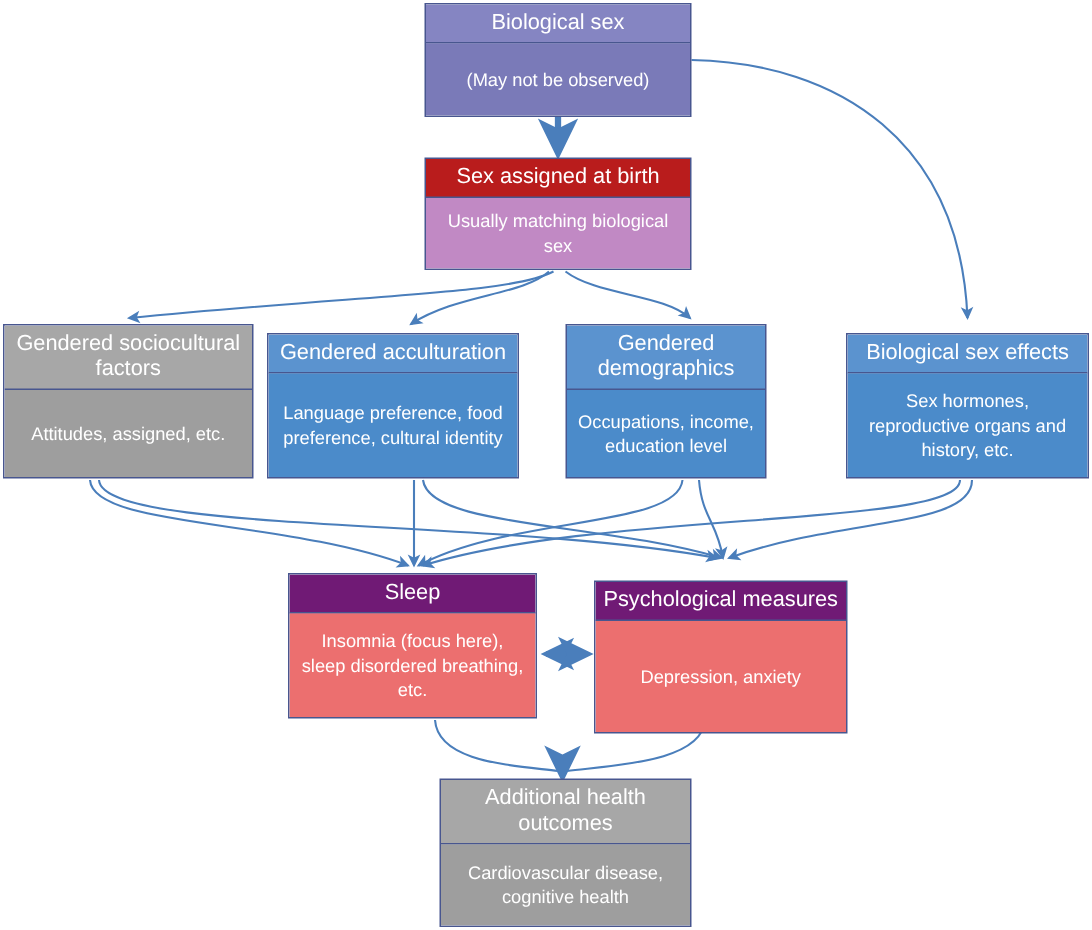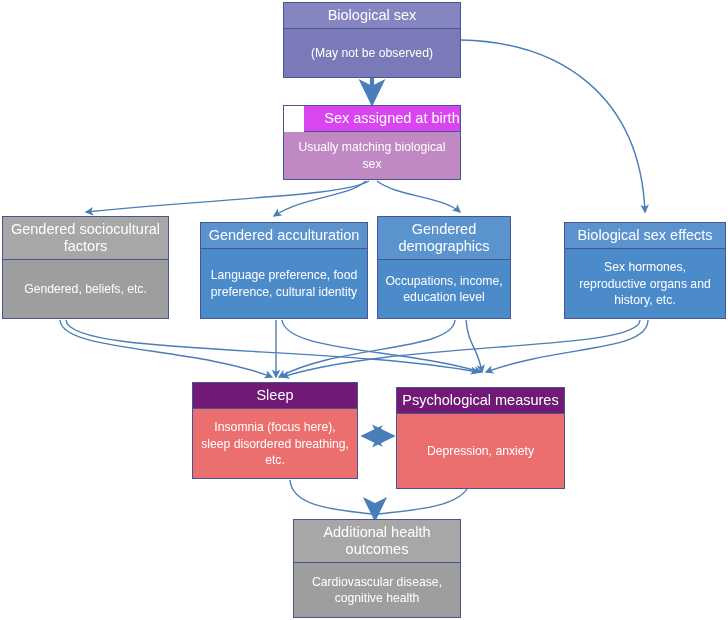--- a/index.html
+++ b/index.html
@@ -63,38 +63,38 @@
     color: #ffffff;
     font-size: 12.2px;
     line-height: 1.32;
     padding: 4px 6px;
   }
 
   
   .t-purple .hdr { background: #8585c2; }
   .t-purple .bdy { background: #7a7ab8; }
 
-  .t-mauve  .hdr { background: #d946ef; margin-left: 20px; }
+  .t-mauve  .hdr { background: #b91c1c; }
   .t-mauve  .bdy { background: #c189c4; }
 
   .t-grey   .hdr { background: #a7a7a7; }
   .t-grey   .bdy { background: #9e9e9e; }
 
   .t-blue   .hdr { background: #5b93cf; }
   .t-blue   .bdy { background: #4b8bca; }
 
   .t-red    .hdr { background: #701a75; }
   .t-red    .bdy { background: #ec6f6f; }
 
   
   #n-biological-sex      { left:283px; top:2px;   width:178px; height:76px; }
   #n-sex-assigned        { left:283px; top:105px; width:178px; height:75px; }
 
   #n-sociocultural       { left:2px;   top:216px; width:167px; height:103px; }
-  #n-acculturation       { left:200px; top:222px; width:168px; height:97px; }
+  #n-acculturation       { left:178px; top:222px; width:168px; height:97px; }
   #n-demographics        { left:377px; top:216px; width:134px; height:103px; }
   #n-bio-sex-effects     { left:564px; top:222px; width:162px; height:97px; }
 
   #n-sleep               { left:192px; top:382px; width:166px; height:97px; }
   #n-psych               { left:396px; top:387px; width:169px; height:102px; }
 
   #n-additional          { left:293px; top:519px; width:168px; height:99px; }
 </style>
 </head>
 <body>
@@ -150,21 +150,21 @@
     <div class="bdy">(May not be observed)</div>
   </div>
 
   <div class="node t-mauve" id="n-sex-assigned">
     <div class="hdr">Sex assigned at birth</div>
     <div class="bdy">Usually matching biological sex</div>
   </div>
 
   <div class="node t-grey" id="n-sociocultural">
     <div class="hdr">Gendered sociocultural factors</div>
-    <div class="bdy">Gendered, beliefs, etc.</div>
+    <div class="bdy">Attitudes, assigned, etc.</div>
   </div>
 
   <div class="node t-blue" id="n-acculturation">
     <div class="hdr">Gendered acculturation</div>
     <div class="bdy">Language preference, food preference, cultural identity</div>
   </div>
 
   <div class="node t-blue" id="n-demographics">
     <div class="hdr">Gendered demographics</div>
     <div class="bdy">Occupations, income, education level</div>

